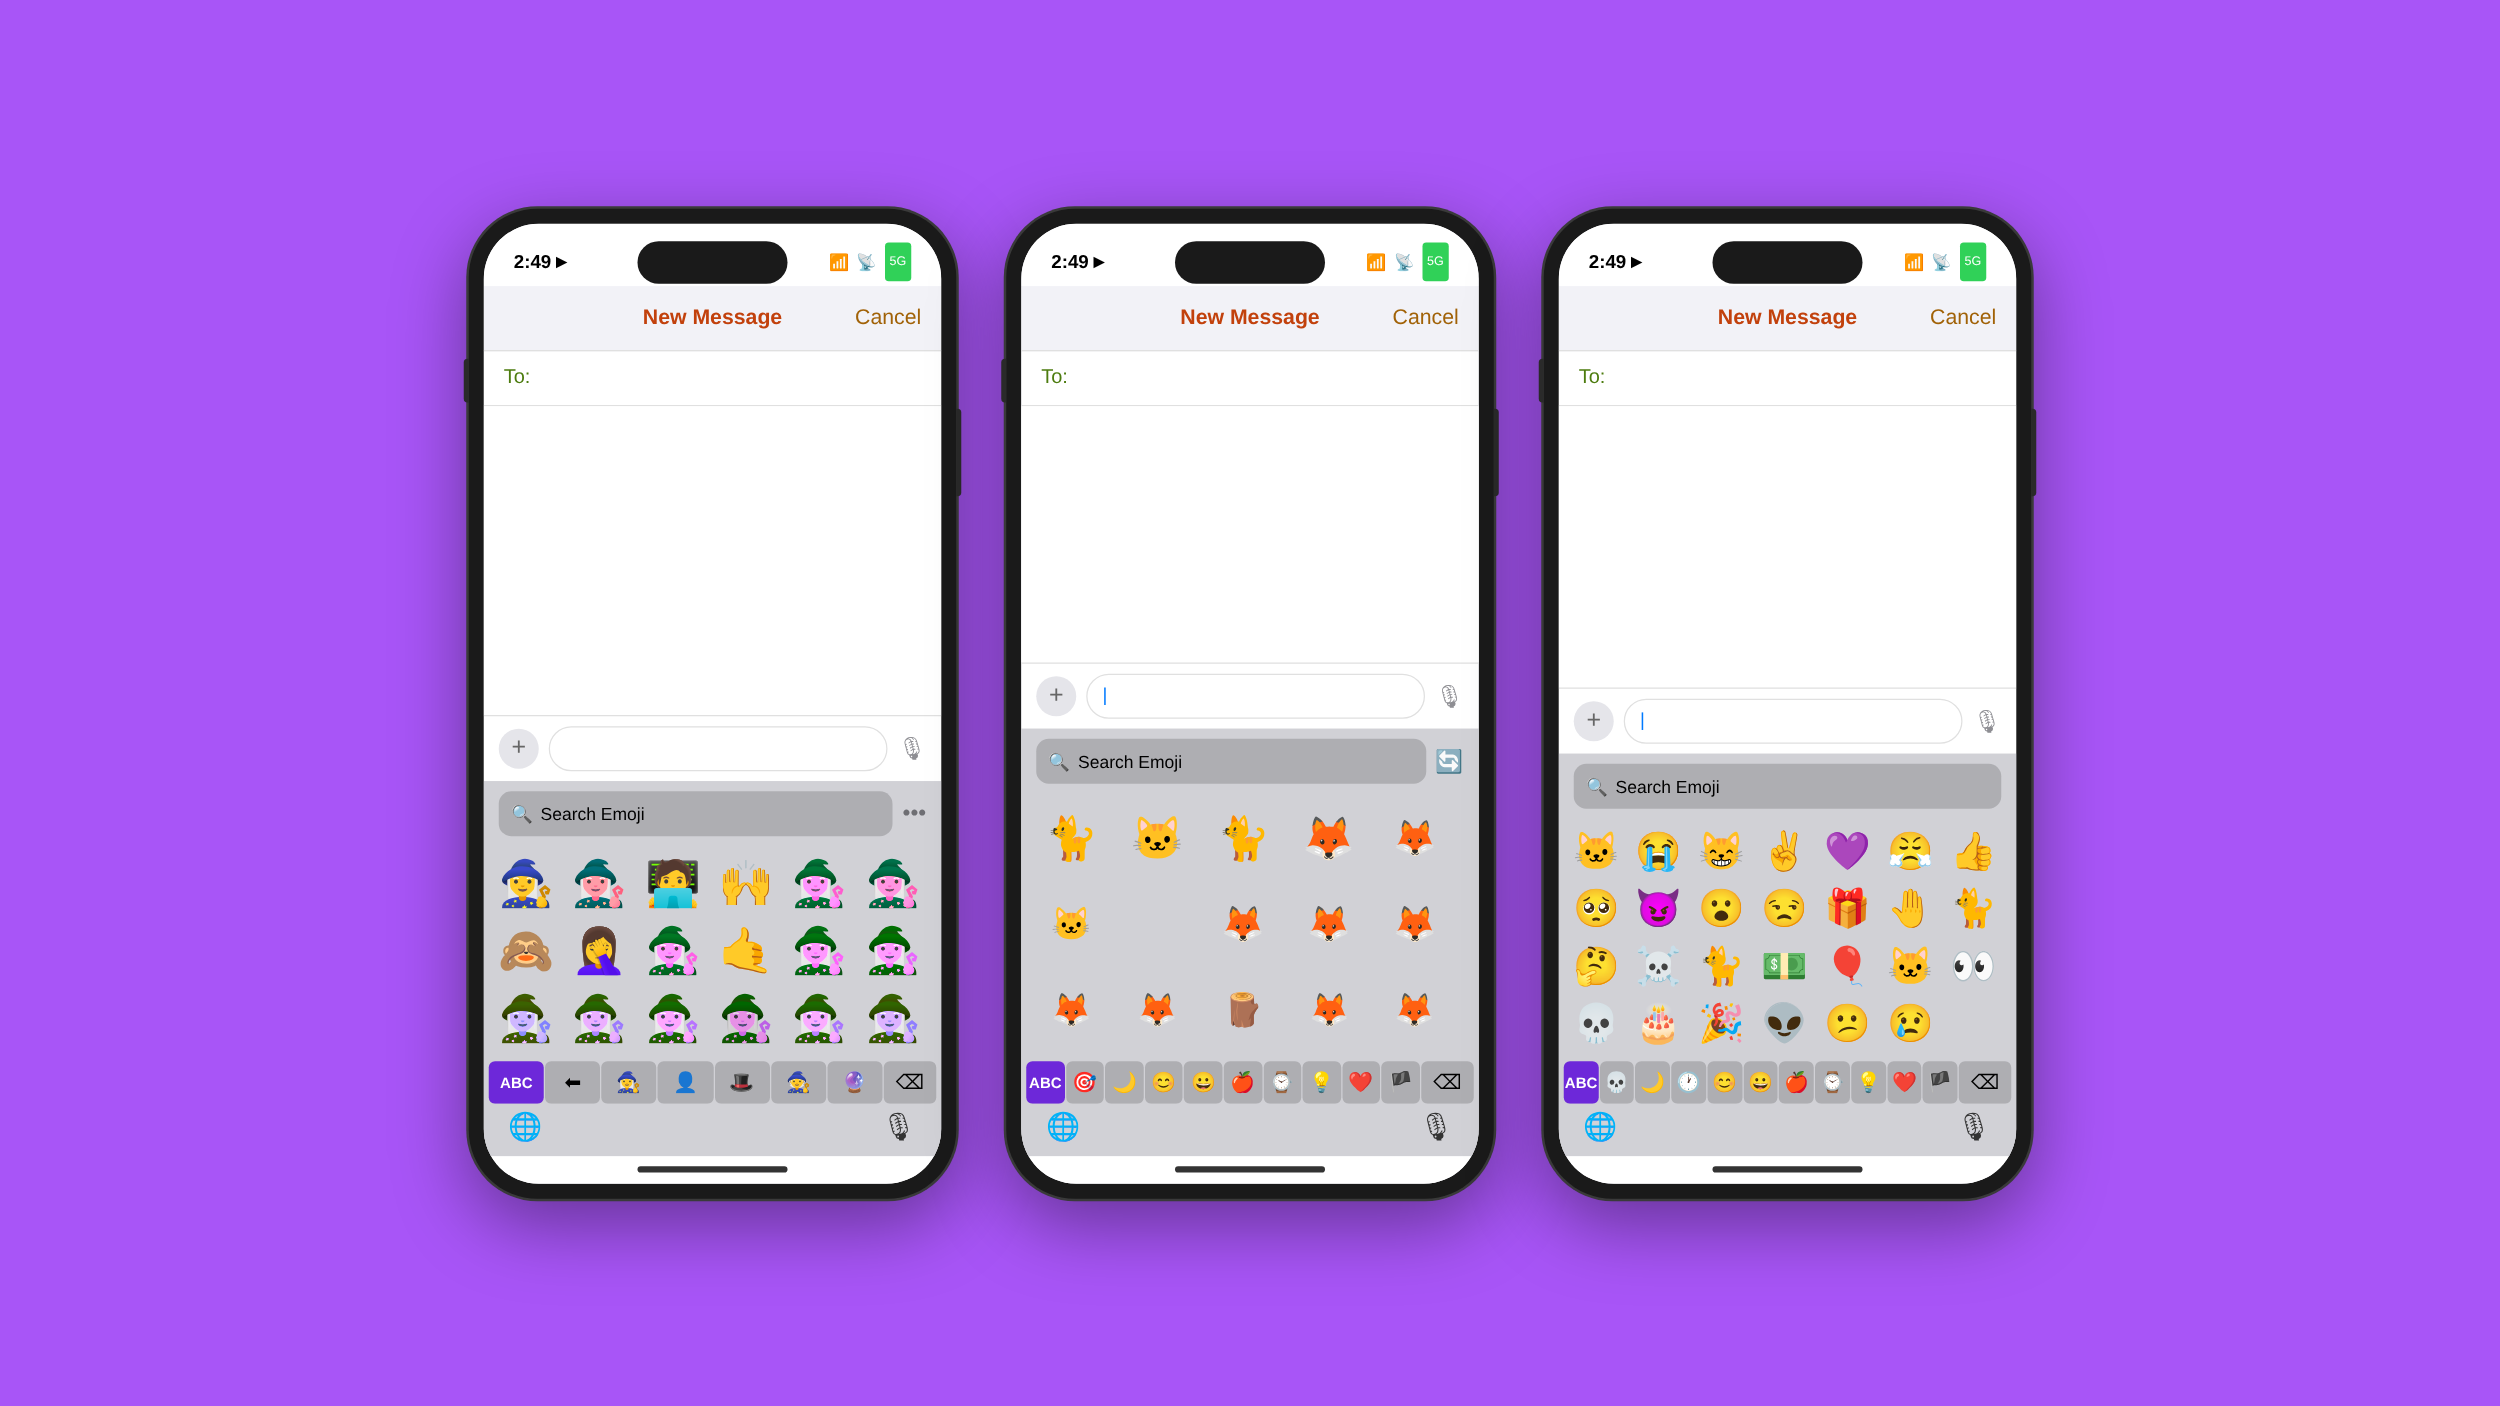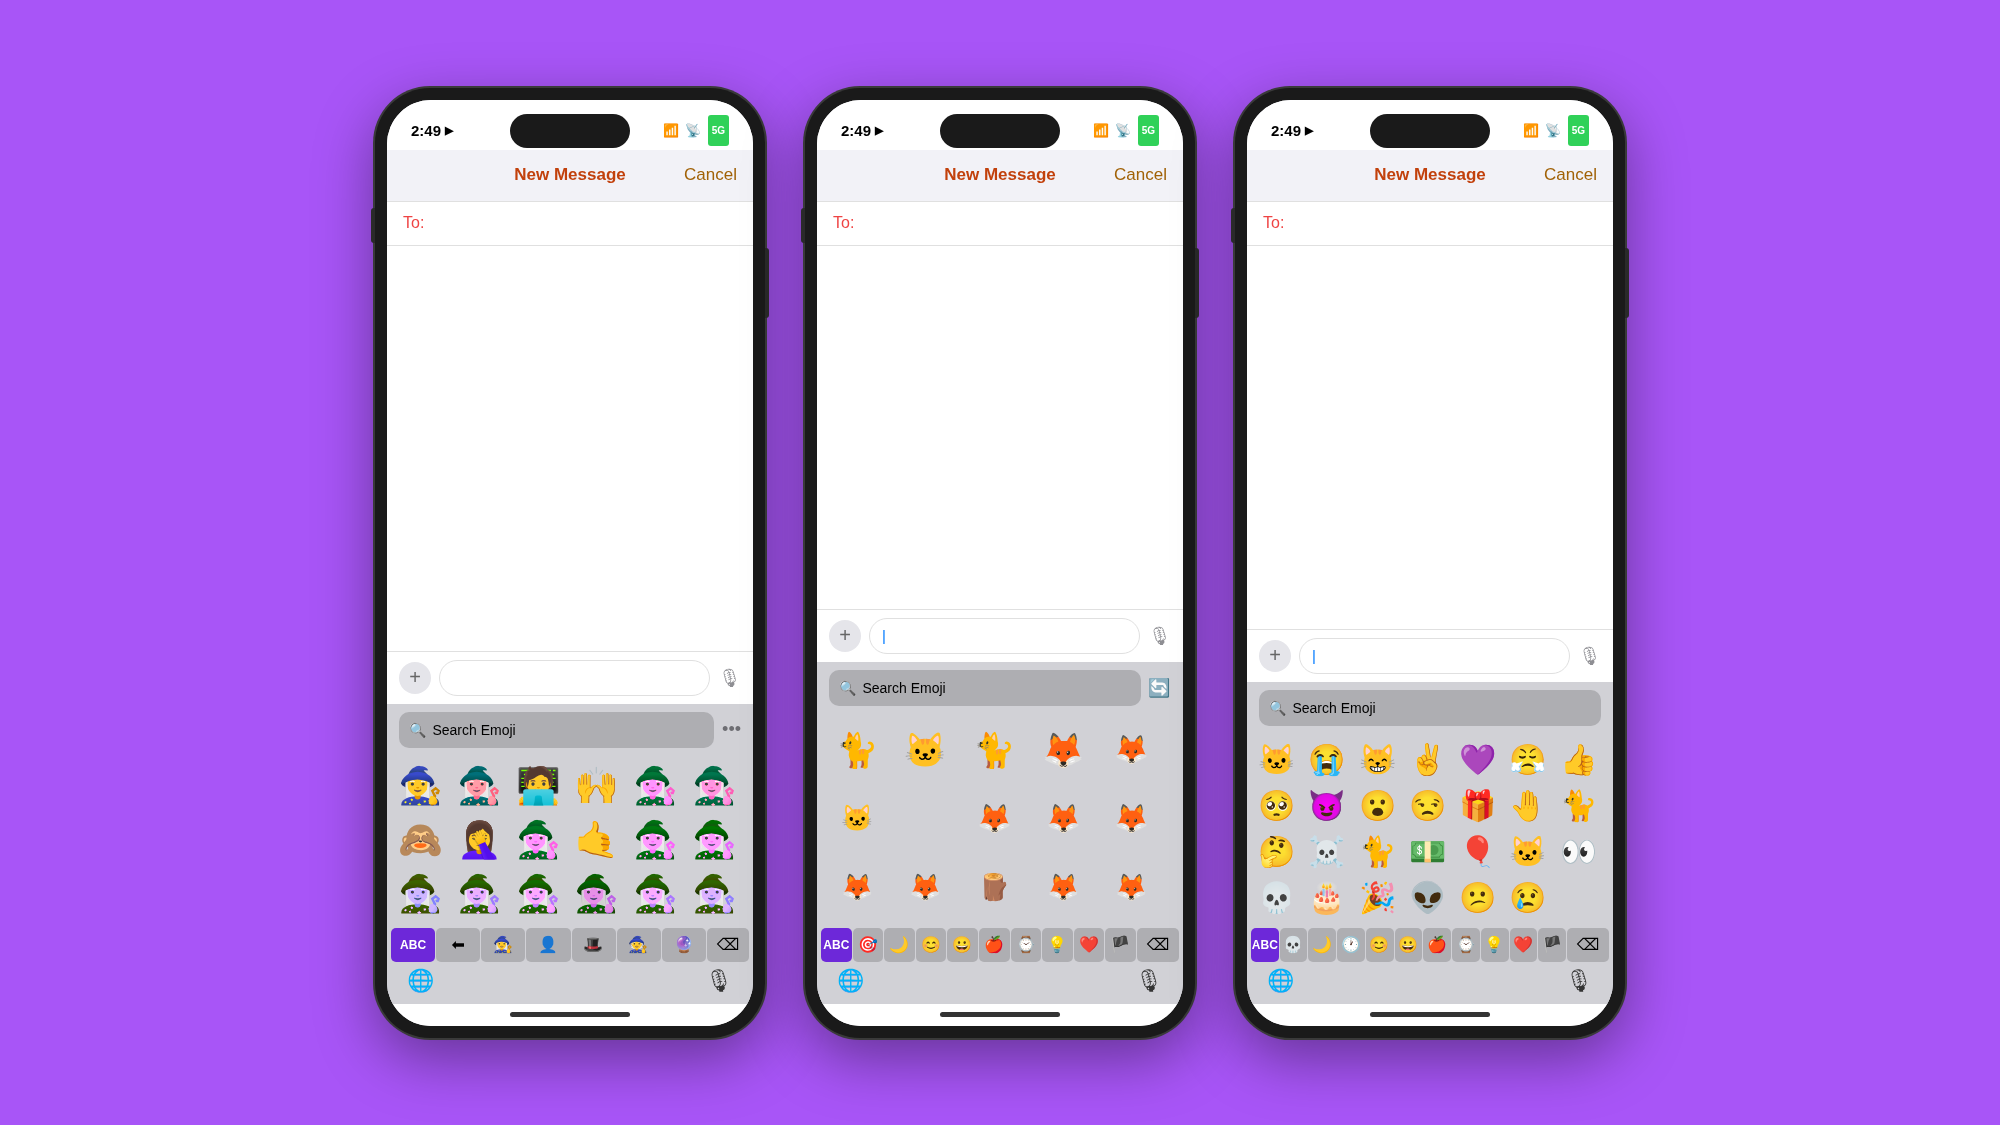--- a/index.html
+++ b/index.html
@@ -11,21 +11,21 @@
       align-items: center;
       justify-content: center;
       gap: 40px;
       font-family: -apple-system, BlinkMacSystemFont, 'Helvetica Neue', sans-serif;
       overflow: hidden;
     }
 
     .phone-wrapper {
       position: relative;
       width: 390px;
-      height: 950px;
+      height: 792px;
     }
 
     .phone-frame {
       position: absolute;
       inset: 0;
       background: #1a1a1a;
       border-radius: 55px;
       box-shadow: 0 0 0 2px #3a3a3a, 0 20px 60px rgba(0,0,0,0.4);
     }
 
@@ -90,21 +90,21 @@
       gap: 6px;
     }
 
     .battery-icon {
       display: flex;
       align-items: center;
       background: #30d158;
       border-radius: 3px;
       padding: 10px 4px;
       font-size: 10px;
-      font-weight: 700;
+      font-weight: 400;
       color: white;
     }
 
     
     .dynamic-island {
       position: absolute;
       top: 14px;
       left: 50%;
       transform: translateX(-50%);
       width: 120px;
@@ -146,21 +146,21 @@
       flex: 1;
       display: flex;
       flex-direction: column;
       min-height: 0;
     }
 
     .to-field {
       padding: 10px 16px;
       border-bottom: 1px solid #e0e0e0;
       font-size: 16px;
-      color: #ef4444;
+      color: #4d7c0f;
       height: 44px;
       display: flex;
       align-items: center;
       flex-shrink: 0;
     }
 
     .message-body {
       flex: 1;
       background: white;
     }

